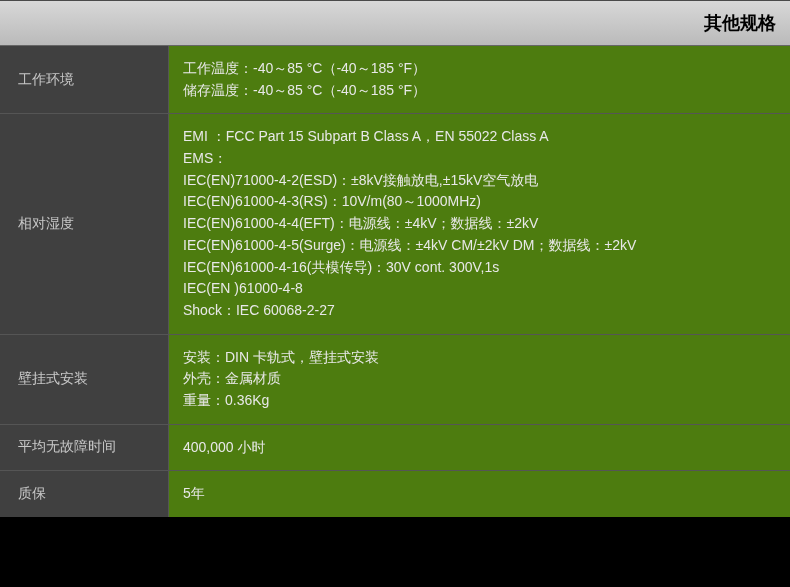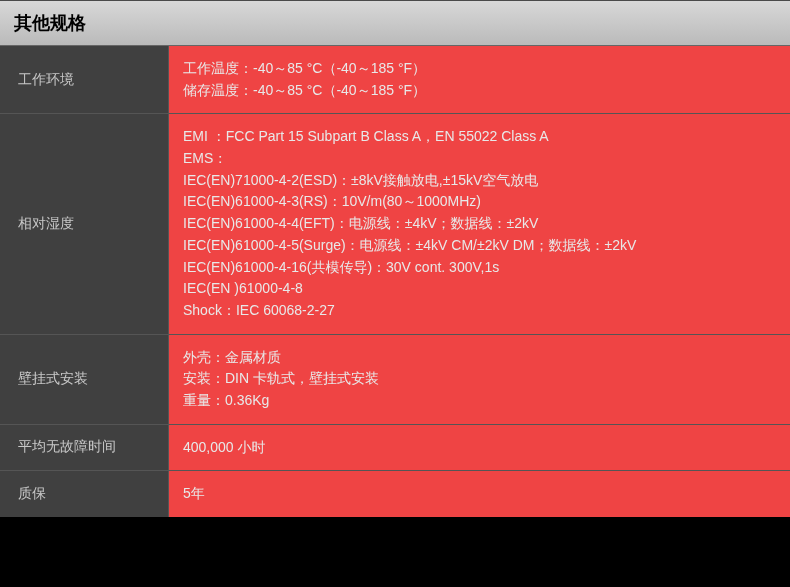--- a/index.html
+++ b/index.html
@@ -11,20 +11,21 @@
     overflow: hidden;
   }
   .header {
     background: linear-gradient(to bottom, #d8d8d8, #bababa);
     color: #000;
     font-weight: bold;
     font-size: 18px;
     padding: 10px 14px;
     border-top: 1px solid #4a4a4a;
     border-bottom: 1px solid #666;
+    text-align: right;
   }
   .table {
     width: 100%;
     background: #2e2e2e;
   }
   .row {
     display: flex;
     border-bottom: 1px solid #555;
   }
   .row:last-child { border-bottom: none; }
@@ -38,21 +39,21 @@
     display: flex;
     align-items: center;
     background: #404040;
   }
   .value {
     flex: 1;
     padding: 12px 14px;
     color: #e8e8e8;
     font-size: 14px;
     line-height: 1.55;
-    background: #ef4444;
+    background: #4d7c0f;
   }
   .value div { white-space: nowrap; }
 </style>
 </head>
 <body>
 
 <div class="header">其他规格</div>
 
 <div class="table">
   <div class="row">
@@ -72,22 +73,22 @@
       <div>IEC(EN)61000-4-4(EFT)：电源线：±4kV；数据线：±2kV</div>
       <div>IEC(EN)61000-4-5(Surge)：电源线：±4kV CM/±2kV DM；数据线：±2kV</div>
       <div>IEC(EN)61000-4-16(共模传导)：30V cont. 300V,1s</div>
       <div>IEC(EN )61000-4-8</div>
       <div>Shock：IEC 60068-2-27</div>
     </div>
   </div>
   <div class="row">
     <div class="label">壁挂式安装</div>
     <div class="value">
+      <div>安装：DIN 卡轨式，壁挂式安装</div>
       <div>外壳：金属材质</div>
-      <div>安装：DIN 卡轨式，壁挂式安装</div>
       <div>重量：0.36Kg</div>
     </div>
   </div>
   <div class="row">
     <div class="label">平均无故障时间</div>
     <div class="value">
       <div>400,000 小时</div>
     </div>
   </div>
   <div class="row">

